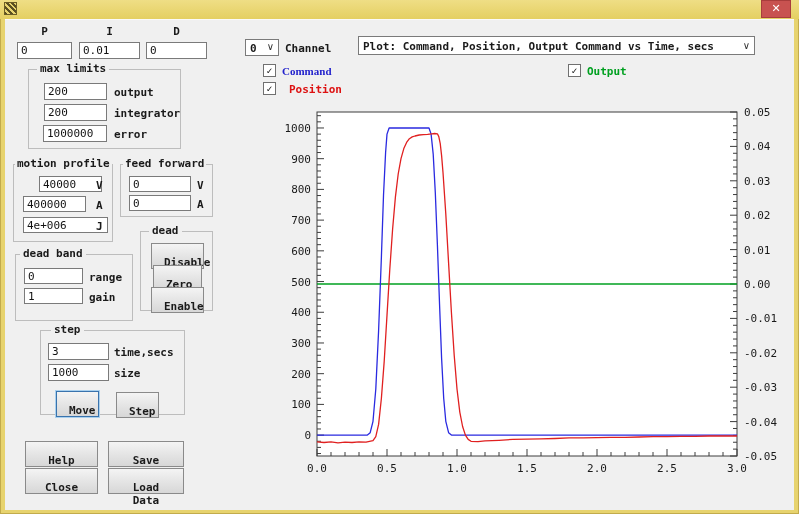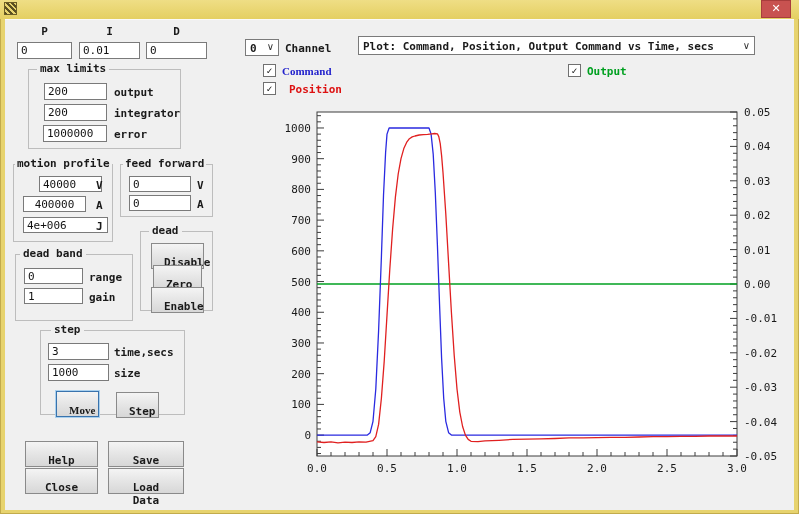--- a/index.html
+++ b/index.html
@@ -17,21 +17,21 @@
        font:bold 11px/15px "DejaVu Sans",sans-serif;color:#fff;cursor:default;}
   .client{position:absolute;left:5px;top:19px;width:789px;height:490px;background:#f0f0f0;
        border-top:1px solid #fafafa;}
   .lbl{position:absolute;font:bold 11px "DejaVu Sans Mono",monospace;color:#1a1a1a;white-space:pre;}
   .ctr{text-align:center;}
   .inp{position:absolute;height:17px;border:1px solid #7a7a7a;background:#fff;
        font:11px "DejaVu Sans Mono",monospace;padding:0 3px;box-sizing:border-box;color:#111;}
   .btn{position:absolute;background:linear-gradient(#f4f4f4,#e5e5e5 50%,#d7d7d7);
        border:1px solid #8a8a8a;font:bold 11px "DejaVu Sans Mono",monospace;color:#1a1a1a;
        box-sizing:border-box;padding:12px;cursor:default;}
-  .btn.focused{border:1px solid #3973ad;box-shadow:0 0 0 1px #a9d0ee;font-family:Liberation Serif, serif;}
+  .btn.focused{border:1px solid #3973ad;box-shadow:0 0 0 1px #a9d0ee;}
   .grp{position:absolute;border:1px solid #bdbdbd;box-sizing:border-box;}
   .grp-title{position:absolute;top:-8px;background:#f0f0f0;padding:0 3px;
        font:bold 11px "DejaVu Sans Mono",monospace;color:#1a1a1a;white-space:pre;}
   .cb{position:absolute;width:13px;height:13px;border:1px solid #707070;background:#fff;
        font:bold 10px/11px "DejaVu Sans Mono",monospace;text-align:center;color:#222;
        box-sizing:border-box;cursor:default;}
   .sel{position:absolute;border:1px solid #7a7a7a;background:#fff;box-sizing:border-box;
        font:bold 11px "DejaVu Sans Mono",monospace;color:#1a1a1a;overflow:hidden;
        white-space:nowrap;cursor:default;}
   .sel-val{position:absolute;left:4px;top:2px;}
@@ -81,21 +81,21 @@
     <input class="inp" style="left: 15px; top: 34px; width: 63px;" value="200">
     <div class="lbl" style="left:85px;top:37px">integrator</div>
     <input class="inp" style="left: 14px; top: 55px; width: 64px;" value="1000000">
     <div class="lbl" style="left:85px;top:58px">error</div>
   </div>
 
   <div class="grp" style="left:8px;top:144px;width:100px;height:78px">
     <span class="grp-title" style="left:1px;padding:0 2px">motion profile</span>
     <input class="inp" style="left: 25px; top: 11px; width: 63px; height: 16px;" value="40000">
     <div class="lbl" style="left:82px;top:14px">V</div>
-    <input class="inp" style="left: 9px; top: 31px; width: 63px; height: 16px; text-align: center;" value="400000">
+    <input class="inp" style="left: 9px; top: 31px; width: 63px; height: 16px;" value="400000">
     <div class="lbl" style="left:82px;top:34px">A</div>
     <input class="inp" style="left: 9px; top: 52px; width: 85px; height: 16px;" value="4e+006">
     <div class="lbl" style="left:82px;top:55px">J</div>
   </div>
 
   <div class="grp" style="left:115px;top:144px;width:93px;height:53px">
     <span class="grp-title" style="left:2px;padding:0 2px">feed forward</span>
     <input class="inp" style="left: 8px; top: 11px; width: 62px; height: 16px;" value="0">
     <div class="lbl" style="left:76px;top:14px">V</div>
     <input class="inp" style="left: 8px; top: 30px; width: 62px; height: 16px;" value="0">

